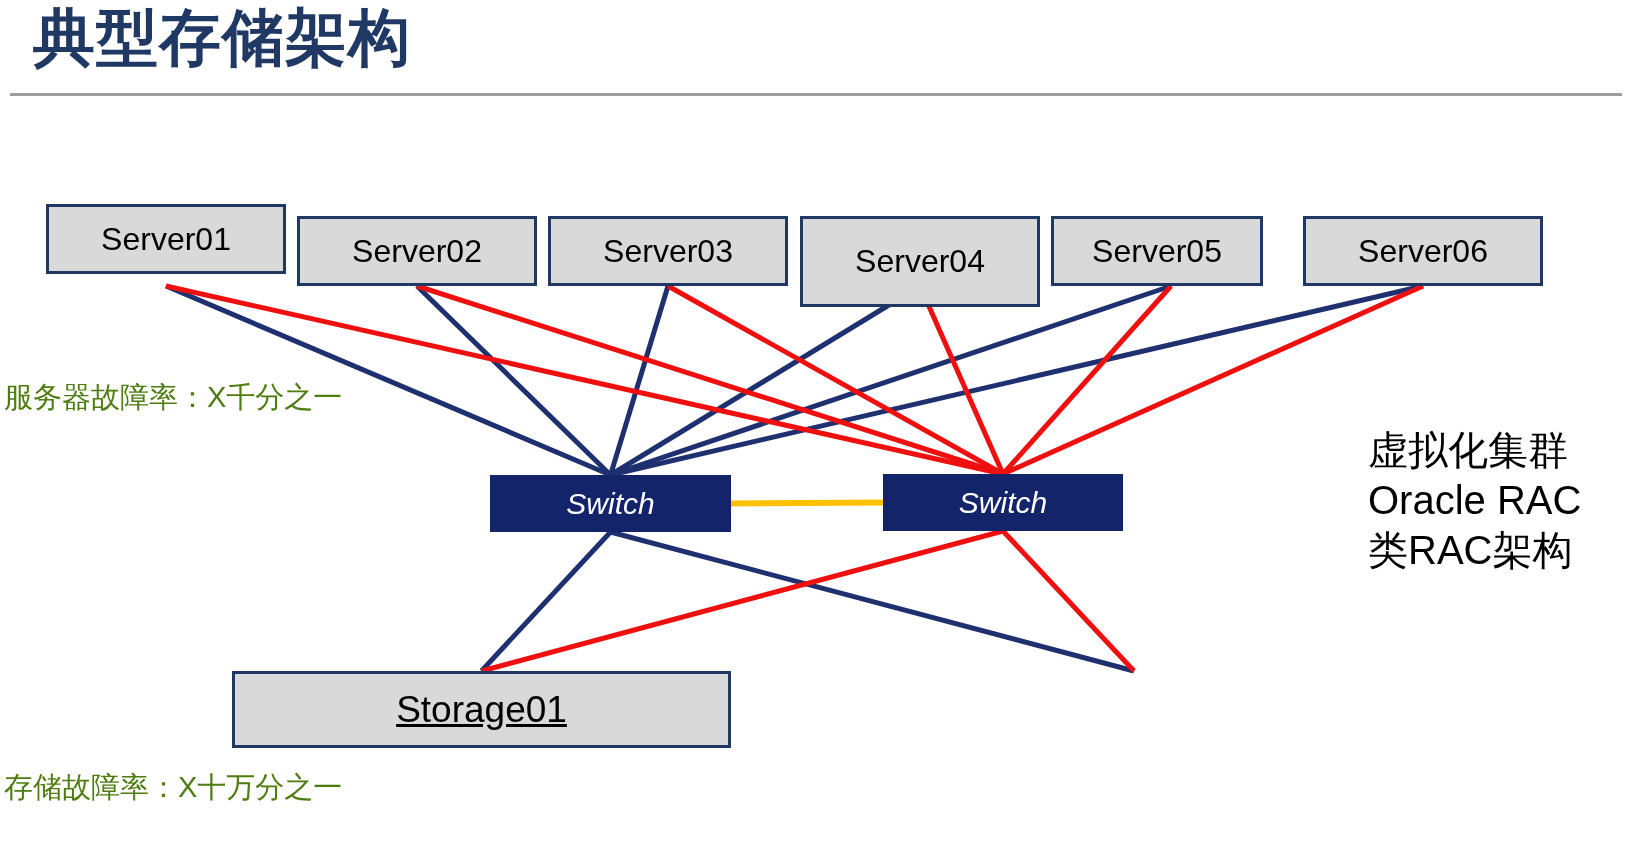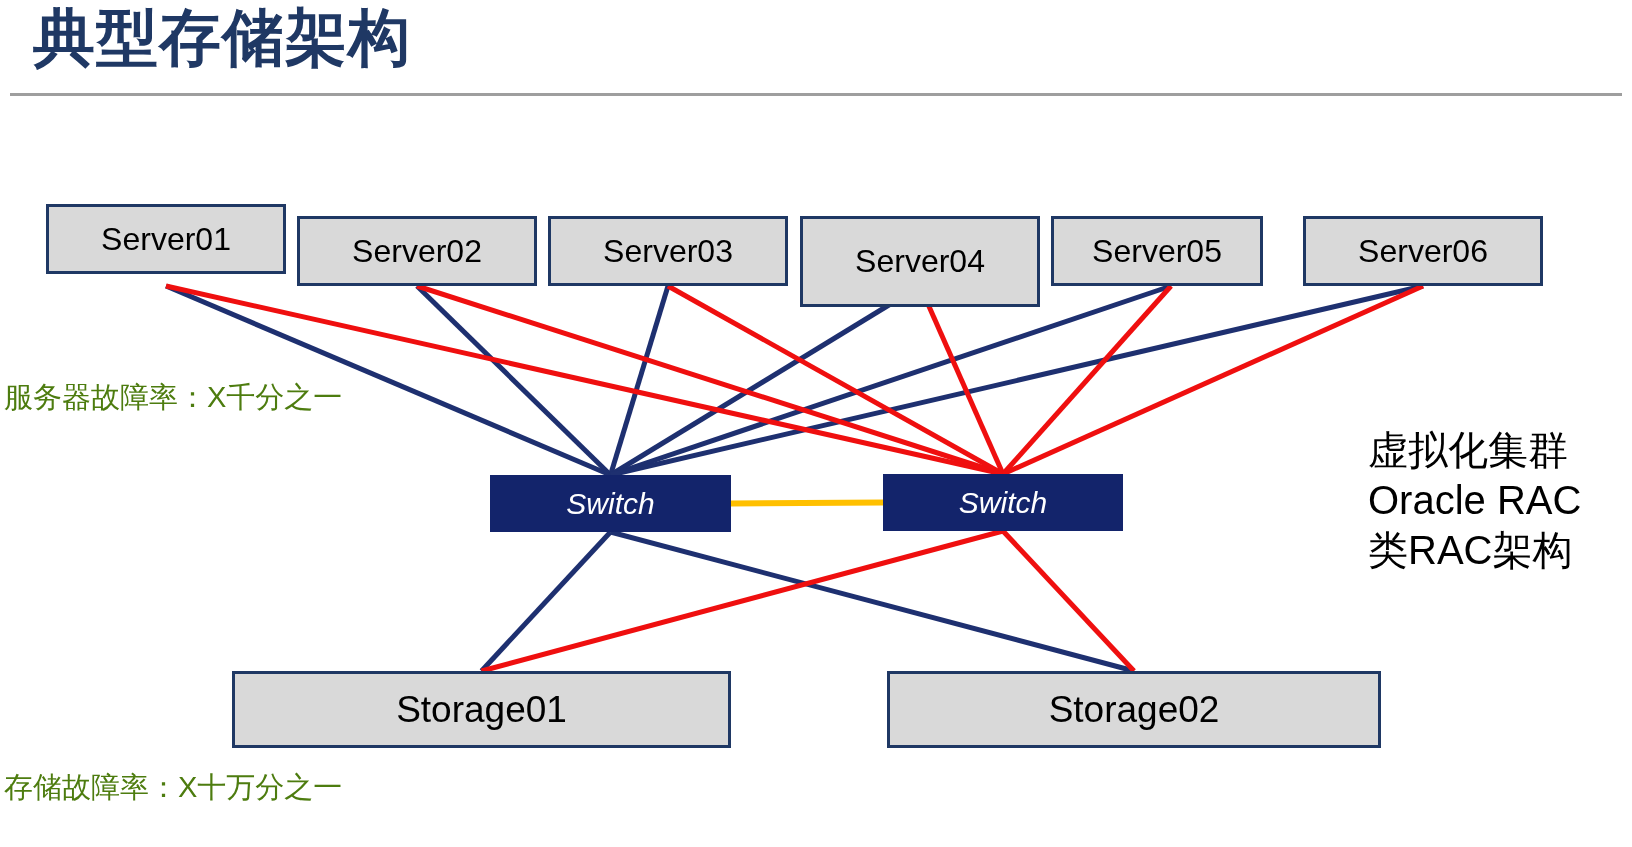--- a/index.html
+++ b/index.html
@@ -115,22 +115,21 @@
     </svg>
 
   <div class="node server" style="left: 46px; top: 204px; width: 240px; height: 70px;">Server01</div>
   <div class="node server" style="left: 297px; top: 216px; width: 240px; height: 70px;">Server02</div>
   <div class="node server" style="left: 548px; top: 216px; width: 240px; height: 70px;">Server03</div>
   <div class="node server" style="left: 800px; top: 216px; width: 240px; height: 91px;">Server04</div>
   <div class="node server" style="left: 1051px; top: 216px; width: 212px; height: 70px;">Server05</div>
   <div class="node server" style="left: 1303px; top: 216px; width: 240px; height: 70px;">Server06</div>
   <div class="node switch" style="left: 490px; top: 475px; width: 241px; height: 57px;">Switch</div>
   <div class="node switch" style="left: 883px; top: 474px; width: 240px; height: 57px;">Switch</div>
-  <div class="node storage" style="left: 232px; top: 671px; width: 499px; height: 77px;">Storage01</div>
-  <div class="node storage" style="left: 887px; top: 671px; width: 494px; height: 77px;">Storage02</div>
+  <div class="node storage" style="left: 232px; top: 671px; width: 499px; height: 77px; text-decoration: underline;">Storage01</div>
 
   <div class="caption" id="server-failure-label">服务器故障率：X千分之一</div>
   <div class="caption" id="storage-failure-label">存储故障率：X十万分之一</div>
 
   <div id="cluster-note">
     <div>虚拟化集群</div>
     <div>Oracle RAC</div>
     <div>类RAC架构</div>
   </div>
 

